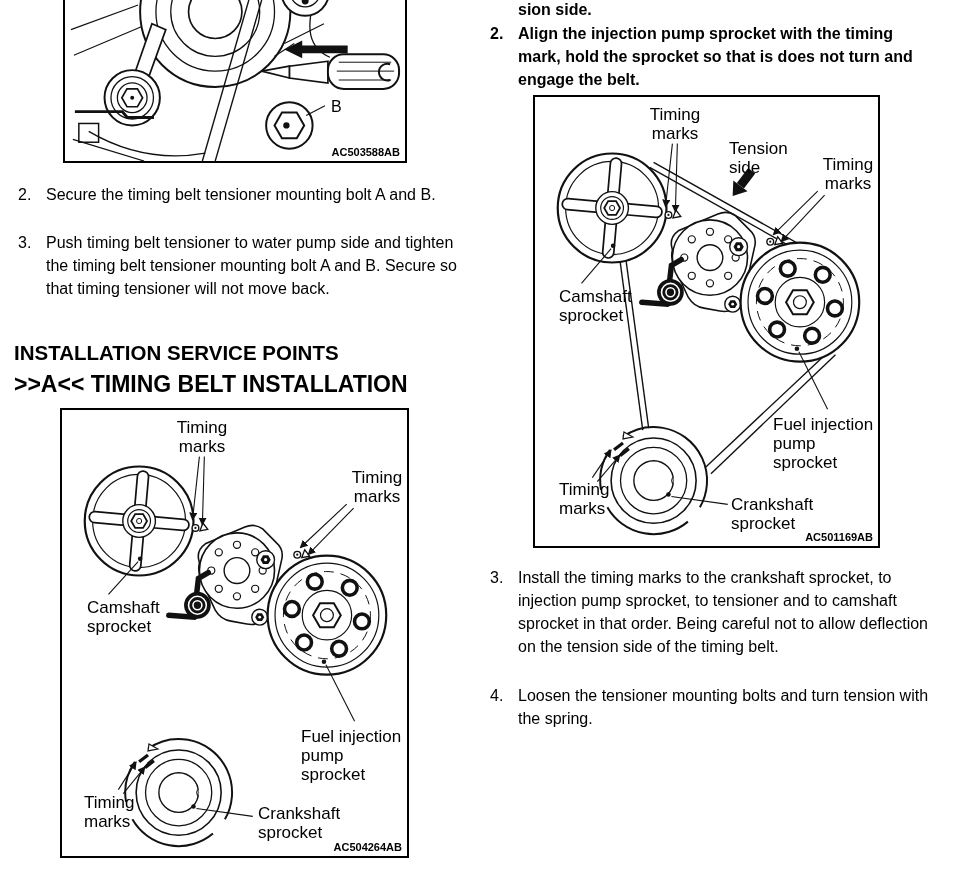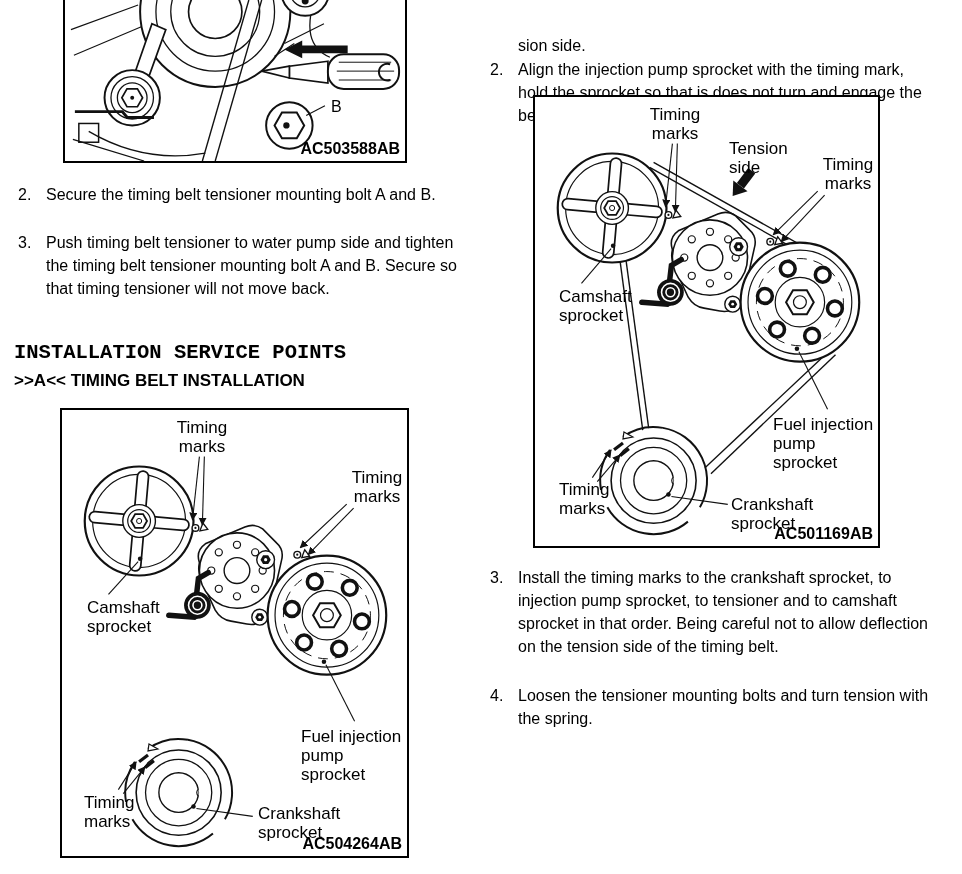--- a/index.html
+++ b/index.html
@@ -5,27 +5,27 @@
   * { margin:0; padding:0; box-sizing:border-box; }
   html,body { background:#fff; }
   body {
     width:962px; height:874px; position:relative; overflow:hidden;
     font-family:"Liberation Sans", sans-serif; color:#000;
   }
   .abs { position:absolute; }
   .step { position:absolute; display:flex; font-size:16px; line-height:23px; }
   .step .num { width:28px; flex:none; }
   .step .txt { flex:1; }
-  .bold { font-weight:normal;margin-top:36px; }
+  .bold { font-weight:bold; }
   .fig { position:absolute; background:#fff; border:2px solid #000; }
   .fig.open-top { border-top:none; }
   .fig svg { position:absolute; left:0; top:0; width:100%; height:100%; }
   .lbl { position:absolute; font-size:17px; line-height:19px; }
   .lbl.ctr { text-align:center; }
-  .code { position:absolute; right:5px; bottom:3px; font-size:16px; font-weight:bold; }
+  .code { position:absolute; right:5px; bottom:3px; font-size:11px; font-weight:bold; }
   .heading { position:absolute; font-weight:bold; letter-spacing:0; }
   svg { display:block; }
   .sr-defs { position:absolute; width:0; height:0; }
 </style>
 </head>
 <body>
 
 <svg class="sr-defs" aria-hidden="true">
   <defs>
     <marker id="arr" viewBox="0 0 10 10" refX="9" refY="5" markerWidth="7.5" markerHeight="7.5" orient="auto">
@@ -174,22 +174,22 @@
 
 <div class="step" style="left:18px; top:183px; width:440px;">
   <div class="num">2.</div>
   <div class="txt">Secure the timing belt tensioner mounting bolt A and B.</div>
 </div>
 <div class="step" style="left:18px; top:231px; width:440px;">
   <div class="num">3.</div>
   <div class="txt">Push timing belt tensioner to water pump side and tighten the timing belt tensioner mounting bolt A and B. Secure so that timing tensioner will not move back.</div>
 </div>
 
-<div class="heading" style="left:14px; top:341px; font-size:20.5px;font-family:Liberation Mono, monospace;">INSTALLATION SERVICE POINTS</div>
-<div class="heading" style="left:14px; top:371px; font-size:17px;">&gt;&gt;A&lt;&lt; TIMING BELT INSTALLATION</div>
+<div class="heading" style="left:14px; top:341px; font-size:20.5px;">INSTALLATION SERVICE POINTS</div>
+<div class="heading" style="left:14px; top:371px; font-size:23px;">&gt;&gt;A&lt;&lt; TIMING BELT INSTALLATION</div>
 
 <div class="fig" style="left:60px; top:408px; width:349px; height:450px;">
   <svg viewBox="0 0 349 450" preserveAspectRatio="none">
     <use href="#g-pump" transform="translate(177,162)"></use>
     <use href="#g-tens" transform="translate(137,197)"></use>
     <use href="#g-cam" transform="translate(78,112)"></use>
     <use href="#g-inj" transform="translate(268,207)"></use>
     <use href="#g-crank" transform="translate(118,386)"></use>
     <use href="#g-mark" transform="translate(135,119)"></use>
     <use href="#g-mark" transform="translate(238,146)"></use>

